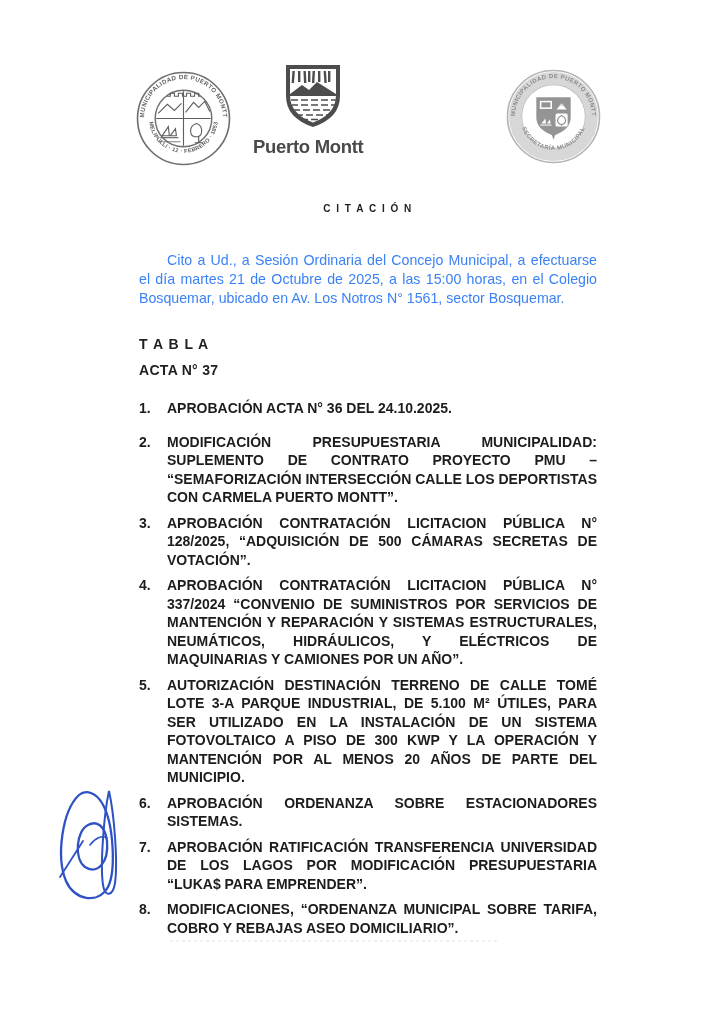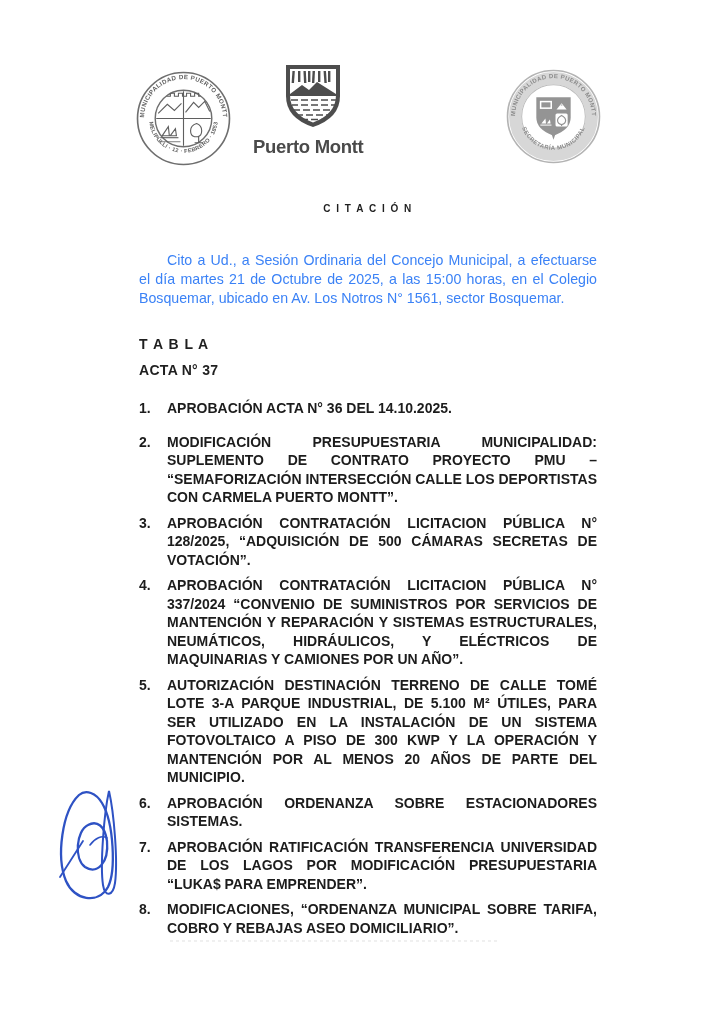--- a/index.html
+++ b/index.html
@@ -139,21 +139,21 @@
   <div class="content doc-title">C I T A C I Ó N</div>
 
   <p class="content intro" style="margin:0;">Cito a Ud., a Sesión Ordinaria del Concejo Municipal, a efectuarse el día martes 21 de Octubre de 2025, a las 15:00 horas, en el Colegio Bosquemar, ubicado en Av. Los Notros N° 1561, sector Bosquemar.</p>
 
   <div class="content tabla-head">T A B L A</div>
   <div class="content acta-head">ACTA N° 37</div>
 
   <div class="content agenda">
     <div class="item first">
       <span class="num">1.</span>
-      <span class="txt">APROBACIÓN ACTA N° 36 DEL 14.10.2025.</span>
+      <span class="txt">APROBACIÓN ACTA N° 36 DEL 24.10.2025.</span>
     </div>
     <div class="item">
       <span class="num">2.</span>
       <span class="txt">MODIFICACIÓN PRESUPUESTARIA MUNICIPALIDAD: SUPLEMENTO DE CONTRATO PROYECTO PMU – “SEMAFORIZACIÓN INTERSECCIÓN CALLE LOS DEPORTISTAS CON CARMELA PUERTO MONTT”.</span>
     </div>
     <div class="item">
       <span class="num">3.</span>
       <span class="txt">APROBACIÓN CONTRATACIÓN LICITACION PÚBLICA N° 128/2025, “ADQUISICIÓN DE 500 CÁMARAS SECRETAS DE VOTACIÓN”.</span>
     </div>
     <div class="item">

